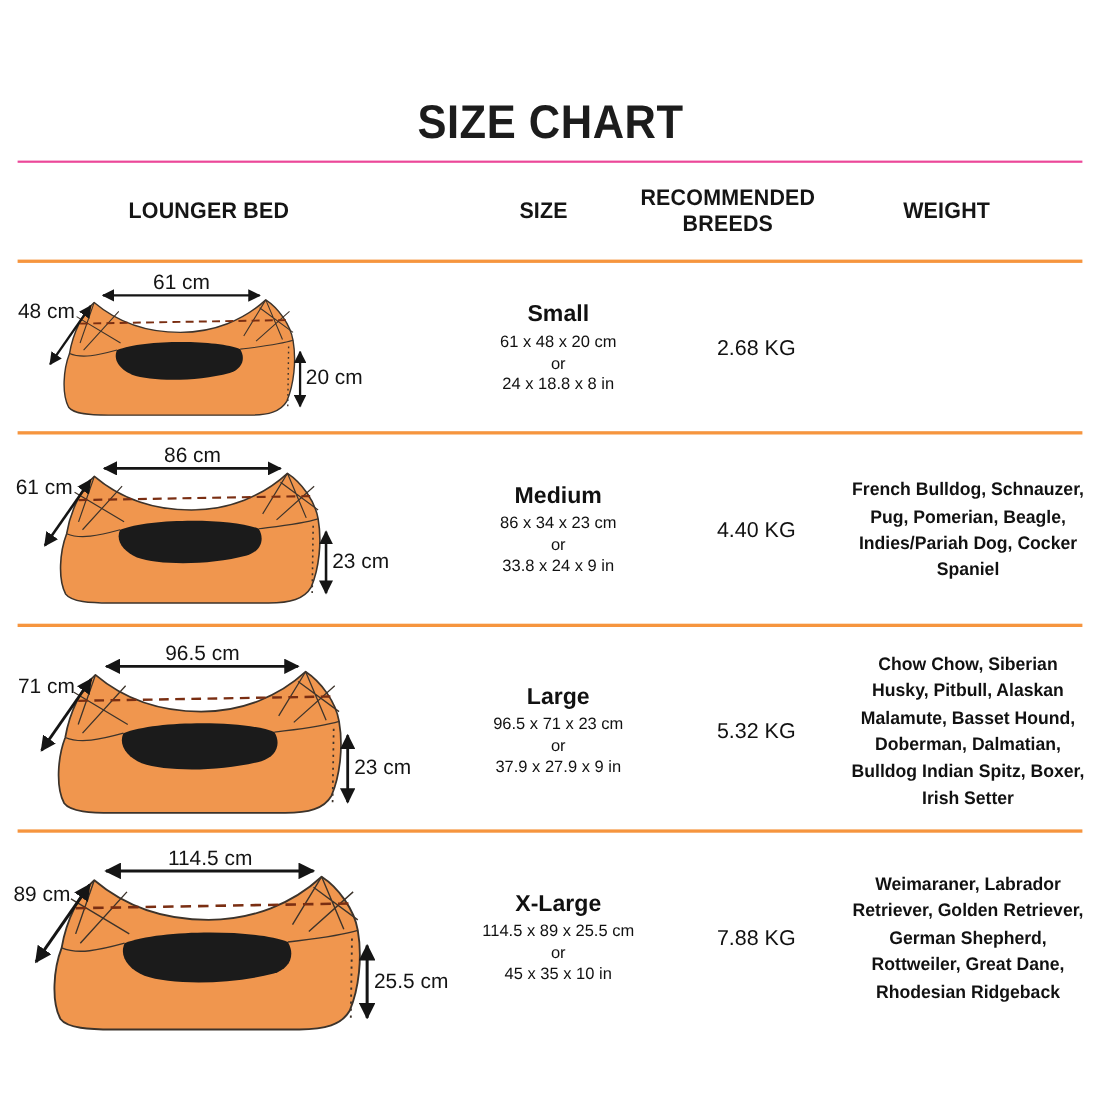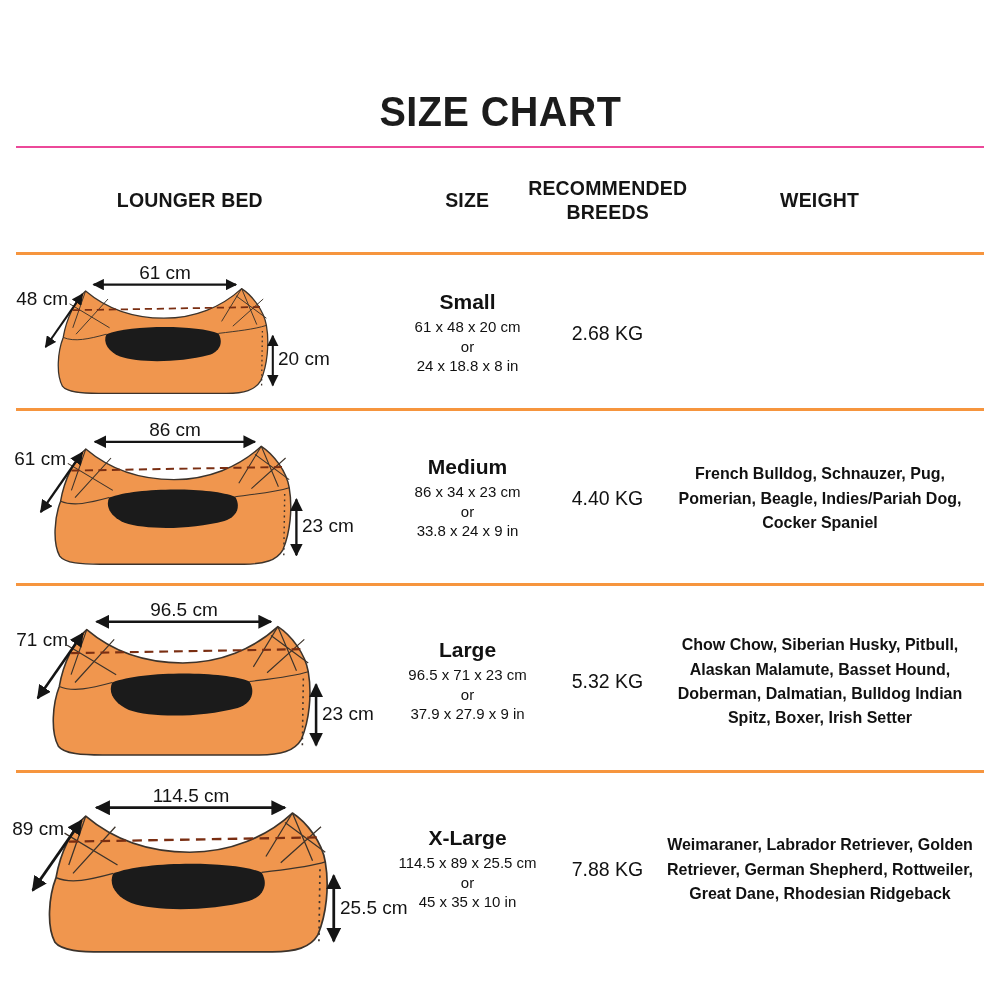--- a/index.html
+++ b/index.html
@@ -14,30 +14,30 @@
     border-bottom:2px solid #ec4899;
   }
   .title-block h1{
     margin:0;font-size:43px;font-weight:600;letter-spacing:.5px;color:#1c1c1c;
     transform:scaleX(.92);transform-origin:center;
   }
   .grid{
     display:grid;grid-template-columns:360px 195px 85px 1fr;
     margin:0 10px;box-sizing:border-box;
   }
-  .header-row{height:104px;margin:0 10px;}
+  .header-row{height:88px;margin:0 10px;gap:27px;}
   .header-row .cell{display:flex;align-items:center;justify-content:center;text-align:center;}
   .hdr{
     font-size:20.5px;font-weight:700;letter-spacing:.2px;color:#151515;line-height:1.18;
     transform:scaleX(.95);transform-origin:center;
   }
   .hdr.breeds-hdr{max-width:180px;}
   .divider{height:0;border-bottom:3px solid #F6953E;margin:0 16px;}
   .row .cell{display:flex;flex-direction:column;align-items:center;justify-content:center;text-align:center;}
-  .row{align-items:stretch;}
+  .row{align-items:stretch;gap:40px;}
   .bed-cell{justify-content:flex-start !important;padding-top:6px;}
   .row-1{height:153px;} .row-2{height:172px;} .row-3{height:184px;} .row-4{height:188px;}
   svg.bed{overflow:visible;display:block;}
   .size-name{font-size:21px;font-weight:700;margin-bottom:3px;}
   .size-line{font-size:15px;font-weight:400;line-height:1.32;}
   .weight-val{font-size:19.5px;font-weight:400;white-space:nowrap;}
   .breeds-text{
     font-size:16.5px;font-weight:700;line-height:1.48;max-width:340px;
     transform:scaleX(.97);transform-origin:center;
   }

